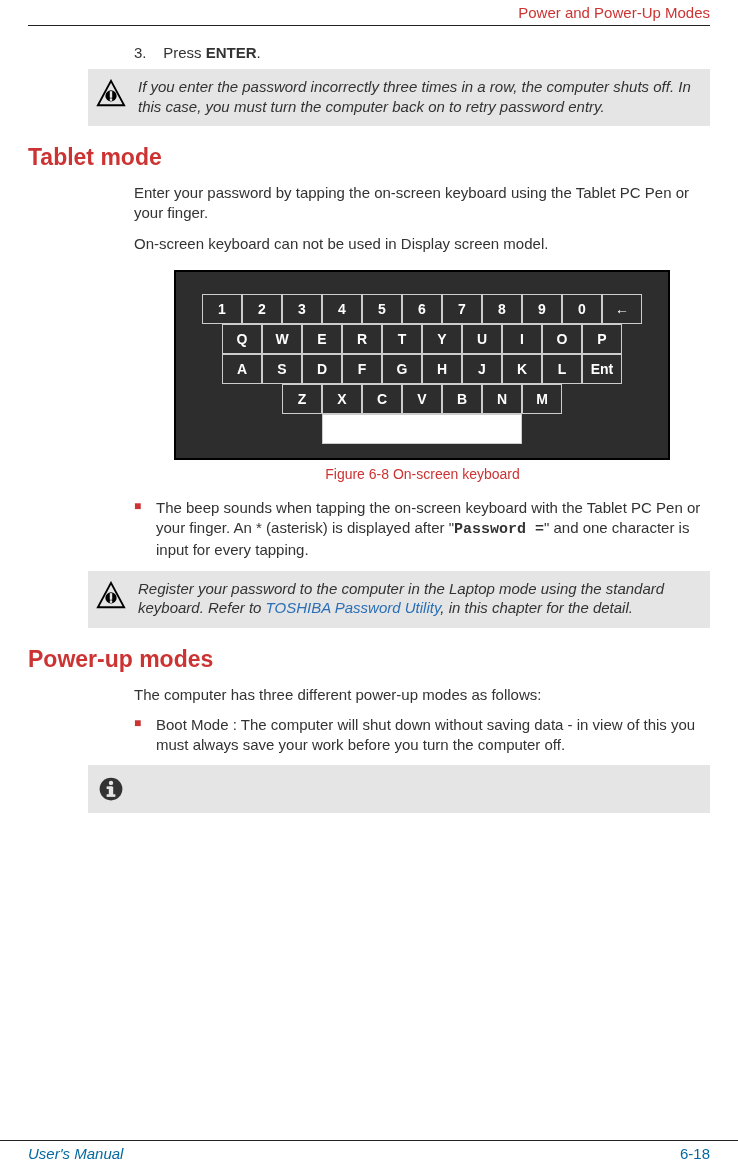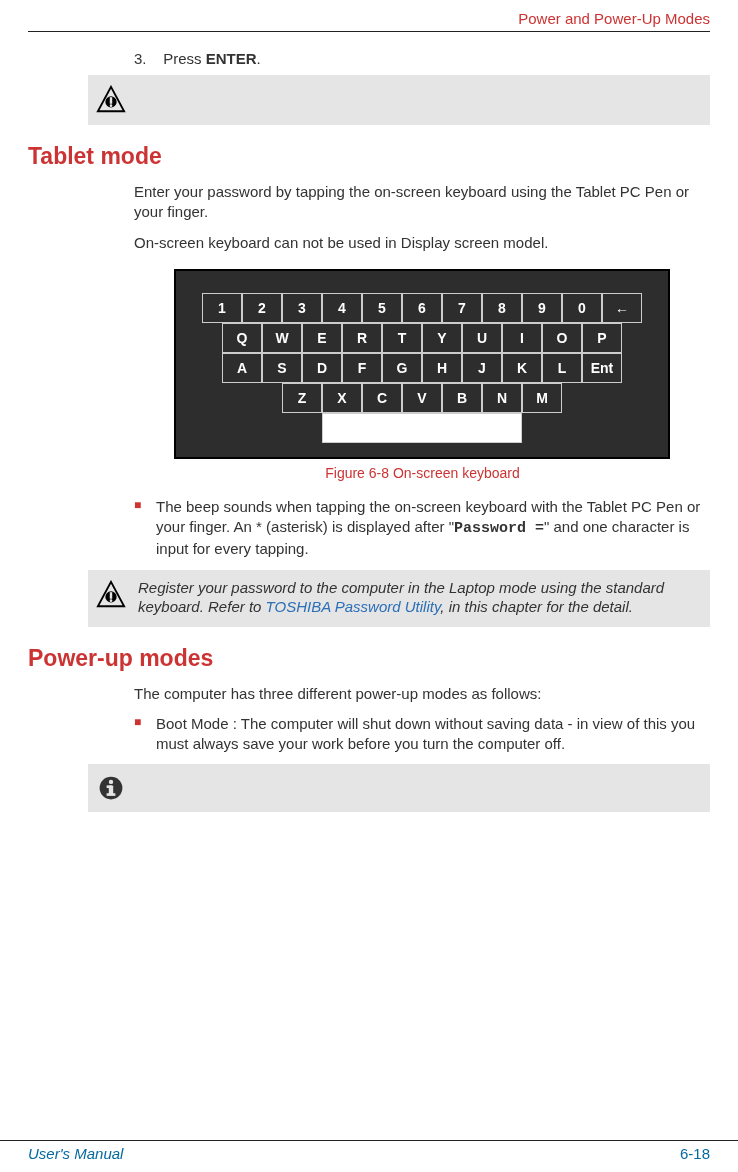--- a/index.html
+++ b/index.html
@@ -5,21 +5,21 @@
   body {
     font-family: Arial, Helvetica, sans-serif;
     font-size: 15px;
     color: #333;
     margin: 0;
     padding: 0;
     width: 738px;
     background: #fff;
   }
   .page {
-    padding: 10px 28px 0 28px;
+    padding: 4px 28px 0 28px;
     box-sizing: border-box;
     min-height: 1140px;
     position: relative;
   }
   .header-right {
     text-align: right;
     color: #c33;
     font-size: 15px;
     border-bottom: 1px solid #222;
     padding-bottom: 4px;
@@ -152,20 +152,21 @@
 
     <div class="callout">
       <div class="icon">
         <svg class="warn" viewBox="0 0 32 32">
             <polygon points="16,2 30,28 2,28" fill="none" stroke="#000" stroke-width="2"></polygon>
             <circle cx="16" cy="18" r="6" fill="#000"></circle>
             <rect x="14.7" y="13" width="2.6" height="7" fill="#e5e5e5"></rect>
             <circle cx="16" cy="22" r="1.4" fill="#e5e5e5"></circle>
           </svg>
       </div>
+      <div class="text">If you enter the password incorrectly three times in a row, the computer shuts off. In this case, you must turn the computer back on to retry password entry.</div>
     </div>
 
     <h2 class="section">Tablet mode</h2>
 
     <p class="body">Enter your password by tapping the on-screen keyboard using the Tablet PC Pen or your finger.</p>
     <p class="body">On-screen keyboard can not be used in Display screen model.</p>
 
     <div class="figure-wrap">
       <div class="keyboard">
         <div class="kbrow" id="kbrow1">

